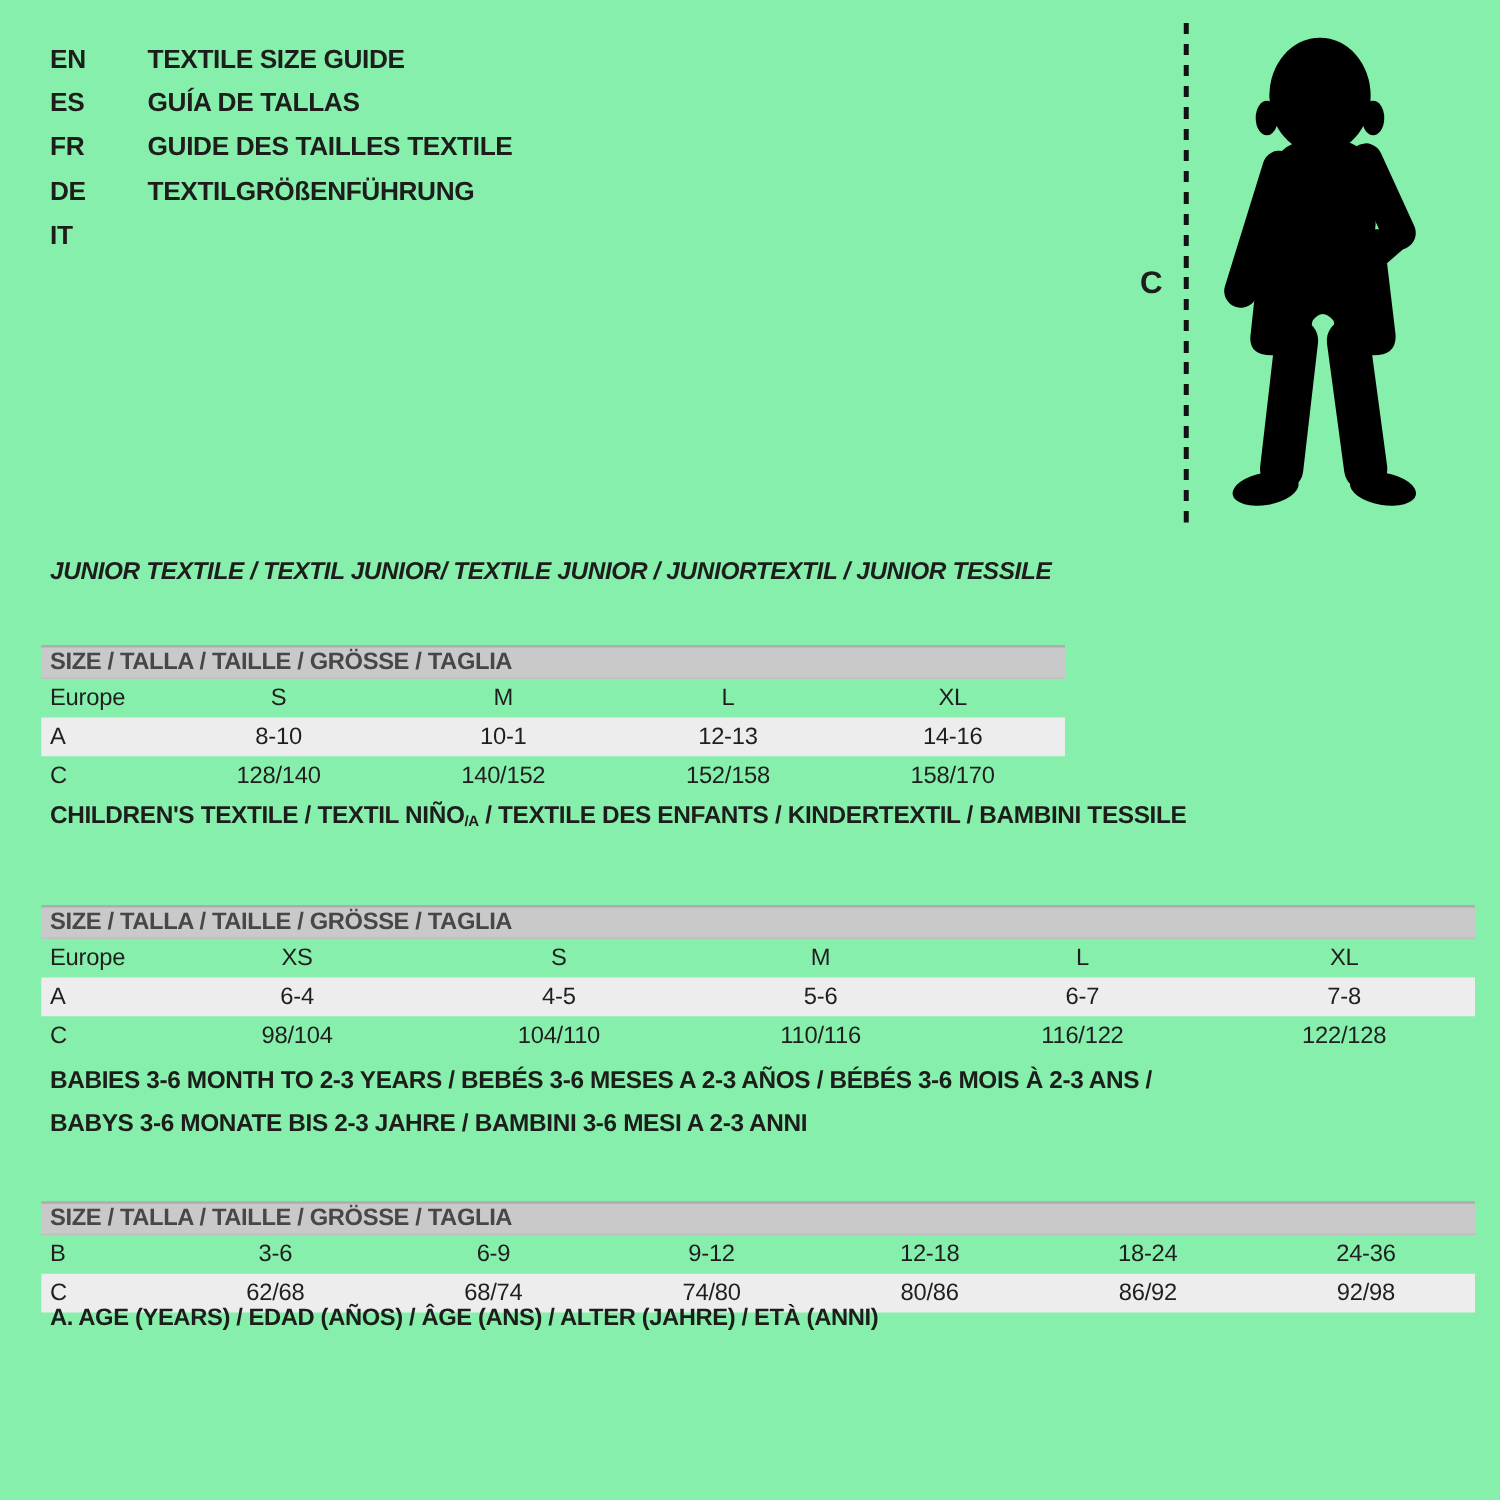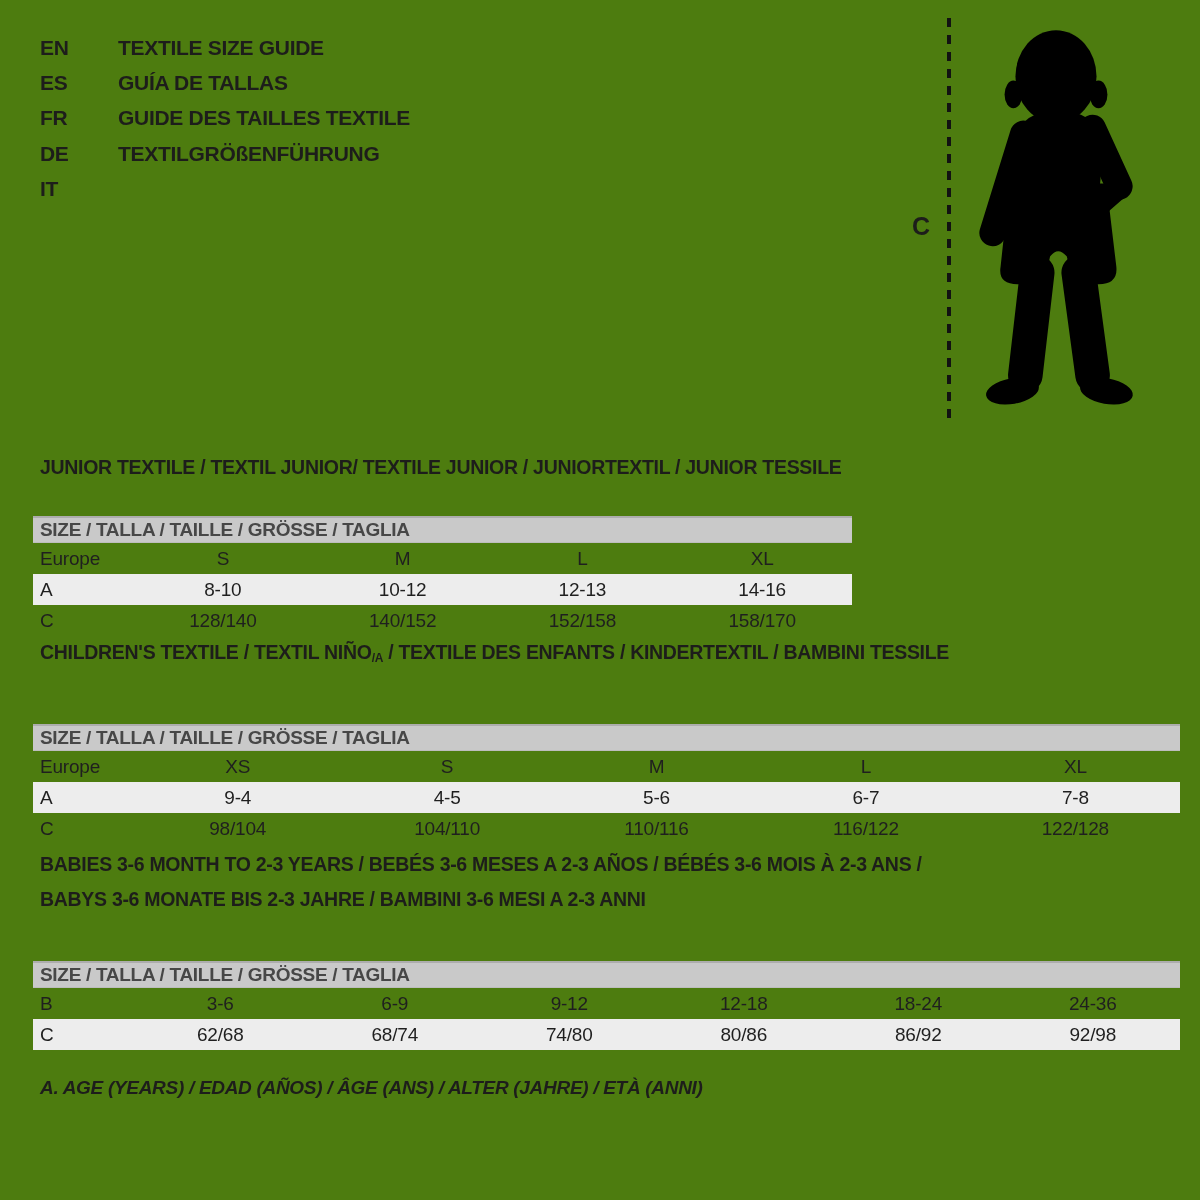--- a/index.html
+++ b/index.html
@@ -1,52 +1,52 @@
 <!DOCTYPE html>
 <html><head>
 <meta charset="utf-8">
 <style>
   html,body{margin:0;padding:0;background:#fff;}
   #page{
-    position:relative;width:1200px;height:1200px;background:#4d7c0f;overflow:hidden;
+    position:relative;width:1200px;height:1200px;background:#86efac;overflow:hidden;
     font-family:"Liberation Sans",sans-serif;color:#1d1d1b;
   }
   
   #lang-list{position:absolute;left:40px;top:30px;list-style:none;margin:0;padding:0;}
   #lang-list li{display:flex;height:35.3px;align-items:center;font-weight:700;font-size:21px;letter-spacing:-0.3px;}
   .lang-code{width:78px;}
   
   #measure-line{
     position:absolute;left:947px;top:18px;width:4px;height:400px;
     background:repeating-linear-gradient(to bottom,#121212 0 9px,transparent 9px 17px);
   }
   #measure-label{position:absolute;left:912px;top:212px;font-size:25px;font-weight:700;}
   #baby-figure{position:absolute;left:966px;top:22px;width:178px;height:398px;}
   
   .sec-heading{position:absolute;left:40px;font-size:19.5px;font-weight:700;letter-spacing:-0.3px;white-space:nowrap;}
-  #junior-heading{top:456px;}
+  #junior-heading{top:446px;font-style:italic;}
   #children-heading{top:641px;}
   #babies-heading{top:847px;line-height:35px;}
   .subtxt{font-size:12px;vertical-align:-3px;font-weight:700;}
   
   .size-table{position:absolute;left:33px;}
   #junior-table{top:481px;width:819px;}
   #children-table{top:689px;width:1147px;}
   #babies-table{top:926px;width:1147px;}
   .thead{
     height:27px;background:#c9c9c9;border-top:2px solid #adadad;border-bottom:1px solid #bdbdbd;
     display:flex;align-items:center;padding-left:7px;box-sizing:border-box;
     font-size:19px;font-weight:700;color:#474747;letter-spacing:-0.3px;margin-top:35px;
   }
   .trow{display:flex;align-items:center;height:31px;font-size:19px;letter-spacing:-0.2px;color:#1f1f1f;}
   .trow.shaded{background:#ededed;}
   .tlabel{width:100px;padding-left:7px;box-sizing:border-box;}
   .tcell{flex:1;text-align:center;}
   
-  #footnotes{position:absolute;left:40px;top:1070px;font-style:italic;}
+  #footnotes{position:absolute;left:40px;top:1037px;}
   .footnote{height:35.5px;display:flex;align-items:center;font-size:19px;font-weight:700;letter-spacing:-0.3px;}
 </style>
 </head>
 <body>
 
 <div id="page">
 
   <ul id="lang-list">
     <li>
       <span class="lang-code">EN</span>
@@ -96,21 +96,21 @@
   <div class="trow">
         <div class="tlabel">Europe</div>
         <div class="tcell">S</div>
         <div class="tcell">M</div>
         <div class="tcell">L</div>
         <div class="tcell">XL</div>
       </div>
       <div class="trow shaded">
         <div class="tlabel">A</div>
         <div class="tcell">8-10</div>
-        <div class="tcell">10-12</div>
+        <div class="tcell">10-1</div>
         <div class="tcell">12-13</div>
         <div class="tcell">14-16</div>
       </div>
       <div class="trow">
         <div class="tlabel">C</div>
         <div class="tcell">128/140</div>
         <div class="tcell">140/152</div>
         <div class="tcell">152/158</div>
         <div class="tcell">158/170</div>
       </div>
@@ -122,21 +122,21 @@
   <div class="trow">
         <div class="tlabel">Europe</div>
         <div class="tcell">XS</div>
         <div class="tcell">S</div>
         <div class="tcell">M</div>
         <div class="tcell">L</div>
         <div class="tcell">XL</div>
       </div>
       <div class="trow shaded">
         <div class="tlabel">A</div>
-        <div class="tcell">9-4</div>
+        <div class="tcell">6-4</div>
         <div class="tcell">4-5</div>
         <div class="tcell">5-6</div>
         <div class="tcell">6-7</div>
         <div class="tcell">7-8</div>
       </div>
       <div class="trow">
         <div class="tlabel">C</div>
         <div class="tcell">98/104</div>
         <div class="tcell">104/110</div>
         <div class="tcell">110/116</div>

